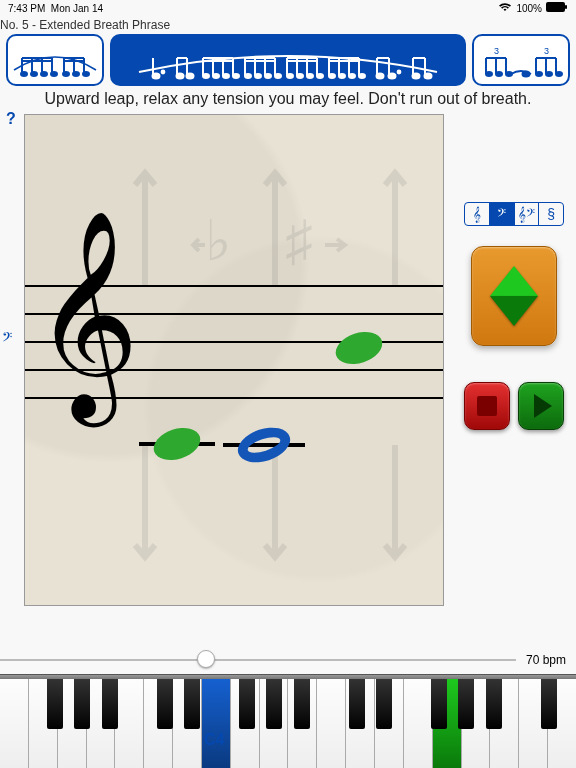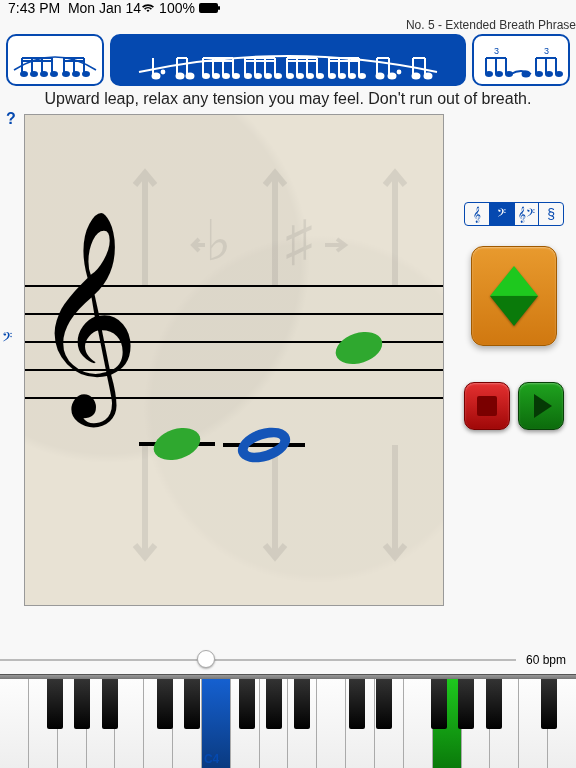--- a/index.html
+++ b/index.html
@@ -1,19 +1,19 @@
 <!DOCTYPE html>
 <html><head>
 <meta charset="utf-8">
 <style>
   * { box-sizing: border-box; margin: 0; padding: 0; }
   html, body { width: 576px; height: 768px; overflow: hidden; font-family: -apple-system, Helvetica, Arial, sans-serif; background: #f8f8f8; }
-  .status-bar { height: 16px; display: flex; align-items: center; padding: 0 8px; font-size: 14px; font-weight: 500; color: #000; }
+  .status-bar { height: 16px; display: flex; justify-content: space-between; align-items: center; padding: 0 8px; font-size: 10px; font-weight: 500; color: #000; }
   .status-right { display: flex; align-items: center; gap: 4px; }
-  .title { text-align: right; font-size: 12px; padding: 2px 0; color: #333; }
+  .title { text-align: left; font-size: 12px; padding: 2px 0; color: #333; }
   .selector-row { display: flex; gap: 6px; padding: 0 6px; height: 54px; }
   .sel-card { border-radius: 10px; border: 2px solid #0549b0; background: #fff; flex: 0 0 auto; display: flex; align-items: center; justify-content: center; overflow: hidden; }
   .sel-side { width: 98px; height: 52px; }
   .sel-center { flex: 1; height: 52px; background: #0549b0; border-color: #0549b0; }
   .instruction { text-align: center; font-size: 16px; padding: 2px 0; color: #222; }
   .main { position: relative; height: 500px; }
   .help-icon { position: absolute; left: 6px; top: 0; color: #0549b0; font-size: 16px; font-weight: bold; }
   .clef-icon { position: absolute; left: 2px; top: 220px; color: #0549b0; font-size: 16px; }
   .score { position: absolute; left: 24px; top: 4px; width: 420px; height: 492px; background: #e8e2d4; border: 1px solid #999; }
   .score::before { content:""; position:absolute; inset:0; background:
@@ -45,21 +45,21 @@
   .slider { flex:1; position:relative; height:4px; }
   .slider-track { position:absolute; left:0; top:1px; width:100%; height:2px; background:#bbb; }
   .slider-thumb { position:absolute; top:-8px; width:18px; height:18px; border-radius:50%; background:#fff; border:1px solid #aaa; box-shadow:0 1px 2px rgba(0,0,0,0.3); }
   .bpm { width:60px; text-align:right; font-size:12px; padding-right:10px; }
   .piano { position:absolute; left:0; right:0; bottom:0; height:94px; background: linear-gradient(#999,#777 4px,#fff 4px); border-top:1px solid #555; }
   .white-keys { position:absolute; inset:4px 0 0 0; display:flex; }
   .wkey { flex:1; border-right:1px solid #aaa; background:linear-gradient(#fdfdfd,#eee); position:relative; }
   .wkey:last-child { border-right:none; }
   .wkey.hl-blue { background: linear-gradient(#1560d0,#0a3a80); }
   .wkey.hl-green { background: linear-gradient(#1ec81e,#0a7a0a); }
-  .wkey .lbl { position:absolute; bottom:2px; left:2px; font-size:12px; color:#0549b0; font-weight:bold; }
+  .wkey .lbl { position:absolute; bottom:19px; left:2px; font-size:16px; color:#0549b0; font-weight:bold; }
   .black-keys { position:absolute; inset:4px 0 0 0; pointer-events:none; }
   .bkey { position:absolute; top:0; width:2.8%; height:56%; background:linear-gradient(#333,#000); border-radius:0 0 2px 2px; pointer-events:auto; }
 </style>
 </head>
 <body>
 
 <div class="status-bar">
   <div>
     <span>7:43 PM</span>&nbsp;&nbsp;<span>Mon Jan 14</span>
   </div>
@@ -272,21 +272,21 @@
         </div>
     </div>
   </div>
 </div>
 
 <div class="tempo-row">
   <div class="slider">
     <div class="slider-track"></div>
     <div class="slider-thumb" id="thumb" style="left: calc(40% - 9px);"></div>
   </div>
-  <div class="bpm">60 bpm</div>
+  <div class="bpm">70 bpm</div>
 </div>
 
 <div class="piano">
   <div class="white-keys" id="white-keys">
       <div class="wkey"></div>
       <div class="wkey"></div>
       <div class="wkey"></div>
       <div class="wkey"></div>
       <div class="wkey"></div>
       <div class="wkey"></div>

